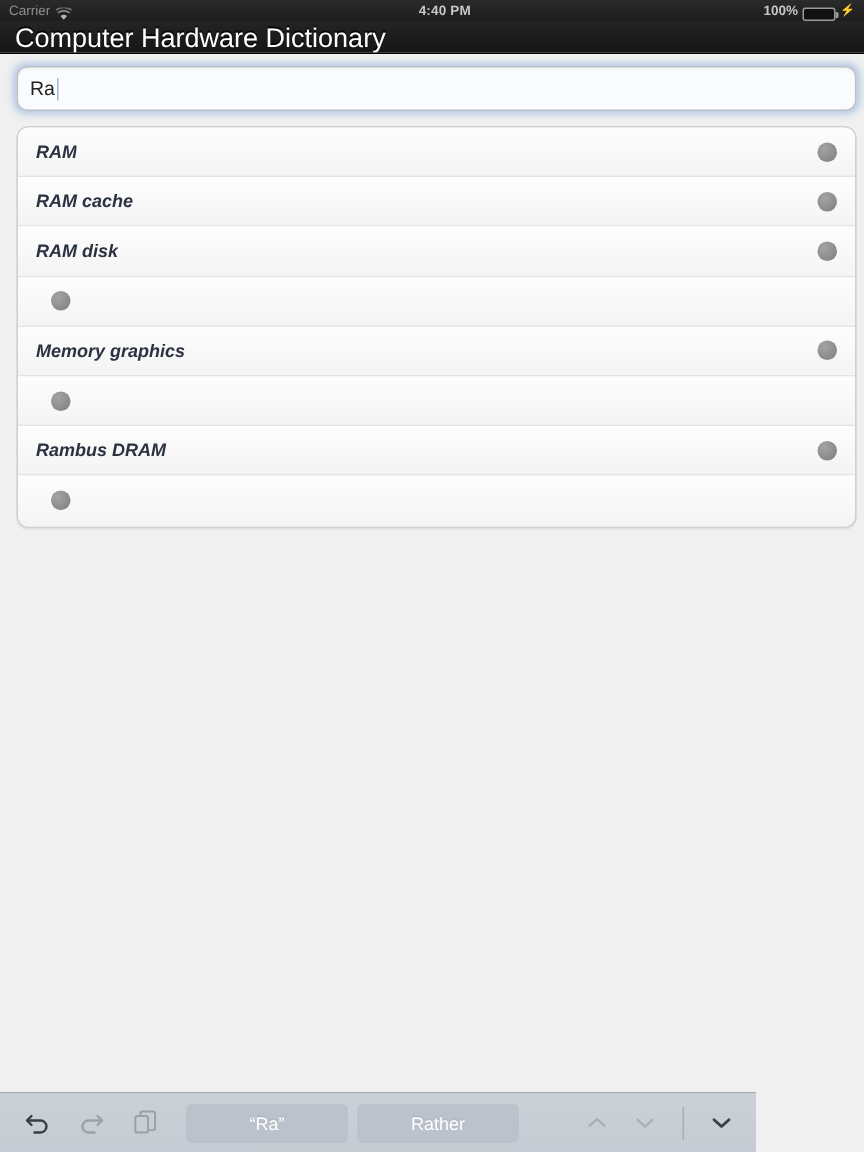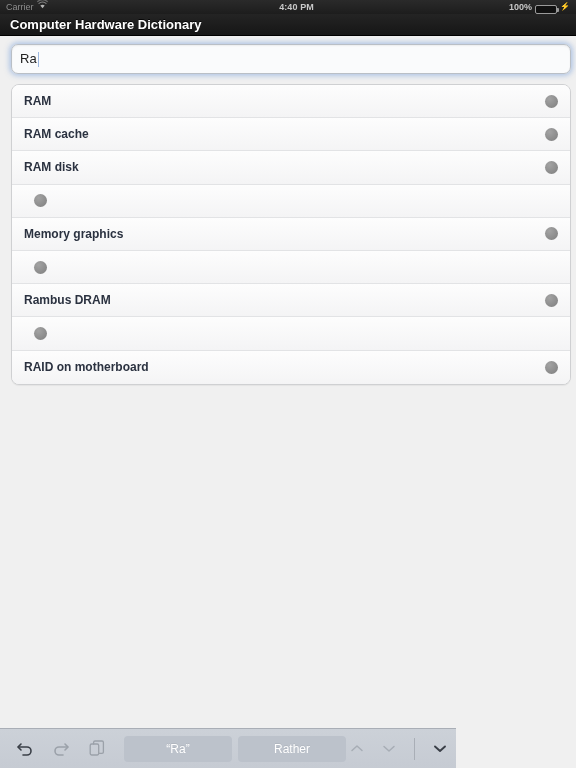--- a/index.html
+++ b/index.html
@@ -14,21 +14,21 @@
   
   .statusbar {
     position: relative;
     height: 14px;
     background: linear-gradient(to bottom, #2a2a2a 0%, #1d1d1d 100%);
     color: #8e8e8e;
     font-size: 9px;
     line-height: 14px;
     padding: 0 6px;
   }
-  .sb-left  { position: absolute; left: 6px;  top: 0; display: flex; align-items: flex-start; gap: 3px; }
+  .sb-left  { position: absolute; left: 6px;  top: 0; display: flex; align-items: flex-end; gap: 3px; }
   .sb-mid   { position: absolute; left: 17px; right: 0; top: 0; text-align: center; color: #c8c8c8; font-weight: bold; letter-spacing: .1px;}
   .sb-right { position: absolute; right: 6px; top: 0; display: flex; align-items: flex-end; gap: 3px; }
   .wifi-icon svg { display: block; }
   .batt {
     width: 22px; height: 9px;
     border: 1px solid #9a9a9a; border-radius: 2px;
     position: relative; padding: 1px; background: #111;
   }
   .batt-fill { height: 100%; background: #4cd964; border-radius: 1px; }
   .batt-cap {
@@ -36,22 +36,22 @@
     width: 2px; height: 4px; background: #9a9a9a; border-radius: 0 1px 1px 0;
   }
   .batt-pct { color: #c8c8c8; font-weight: bold; }
   .plug { color: #c8c8c8; font-size: 8px; }
 
   
   .titlebar {
     height: 22px;
     background: linear-gradient(to bottom, #242424 0%, #161616 100%);
     color: #ffffff;
-    font-size: 13px;
-    font-weight: bold;
+    font-size: 18px;
+    font-weight: normal;
     line-height: 22px;
     padding: 0 10px;
     text-shadow: 0 -1px 0 rgba(0,0,0,.8);
     border-bottom: 1px solid #000;
     white-space: nowrap;
     overflow: hidden;
   }
 
   
   .content { padding: 8px 5px 0 11px; }
@@ -93,32 +93,32 @@
   .row {
     display: flex; align-items: center; justify-content: space-between;
     height: 33.2px;
     padding: 0 12px 0 12px;
     background: linear-gradient(to bottom, #fdfdfd 0%, #f4f4f5 100%);
     border-bottom: 1px solid #e2e3e5;
   }
   .row:last-child { border-bottom: none; }
   .row-label {
     font-size: 12px; font-weight: bold; color: #2b3240;
-    white-space: nowrap; overflow: hidden; text-overflow: ellipsis;
+    white-space: nowrap; overflow: hidden; text-overflow: ellipsis; font-style: italic;
   }
   .row-dot {
     width: 13px; height: 13px; border-radius: 50%;
     background: radial-gradient(circle at 35% 30%, #a3a3a3 0%, #8d8d8d 60%, #7e7e7e 100%);
     flex: 0 0 auto; margin-left: 10px;
   }
 
   
   .kb-toolbar {
     position: absolute; left: 0; bottom: 0;
-    width: 456px; height: 40px;
+    width: 504px; height: 40px;
     background: linear-gradient(to bottom, #ccd1d8 0%, #c6cbd3 100%);
     border-top: 1px solid #a9aeb6;
     display: flex; align-items: center;
     padding: 0 8px;
   }
   .kb-icons { display: flex; align-items: center; gap: 14px; padding-left: 6px; }
   .kb-icon { width: 22px; height: 22px; display: flex; align-items: center; justify-content: center; }
   .kb-icon svg { display: block; }
   .suggestions { display: flex; align-items: center; gap: 6px; margin-left: 16px; }
   .suggestion {
@@ -205,24 +205,20 @@
 
       <div class="row">
         <span class="row-label">Rambus DRAM</span>
         <span class="row-dot"></span>
       </div>
 
       <div class="row">
         <span class="row-dot"></span>
       </div>
 
-      <div class="row">
-        <span class="row-label">RAID on motherboard</span>
-        <span class="row-dot"></span>
-      </div>
 
     </div>
   </div>
 
   <div class="kb-toolbar">
 
     <div class="kb-icons">
       <span class="kb-icon">
         <svg width="18" height="16" viewBox="0 0 18 16">
           <path d="M5 3 L2 6 L5 9" stroke="#3a3f47" stroke-width="1.6" fill="none" stroke-linecap="round" stroke-linejoin="round"></path>

